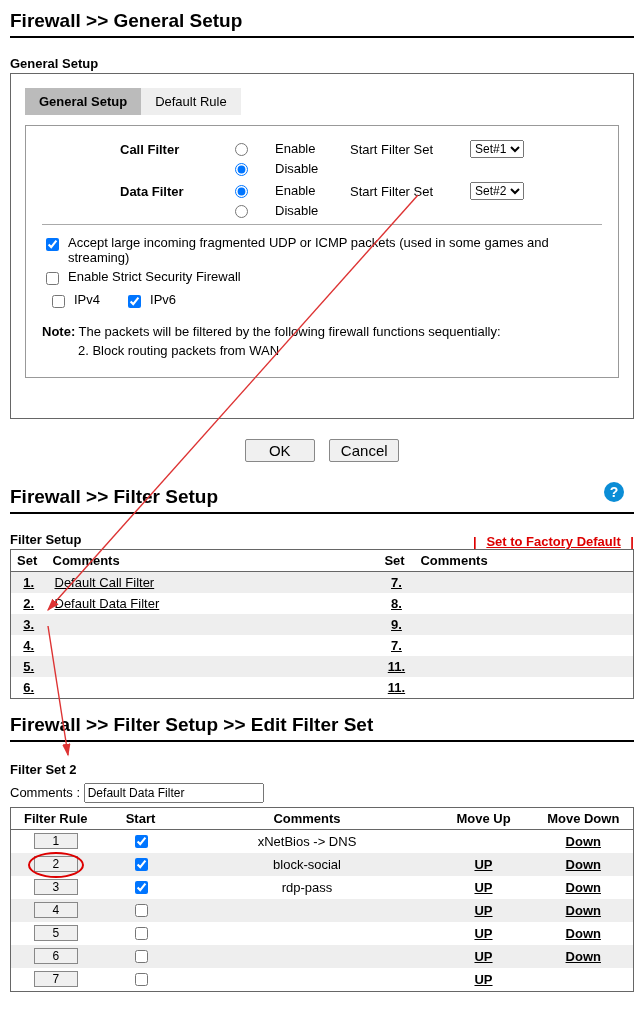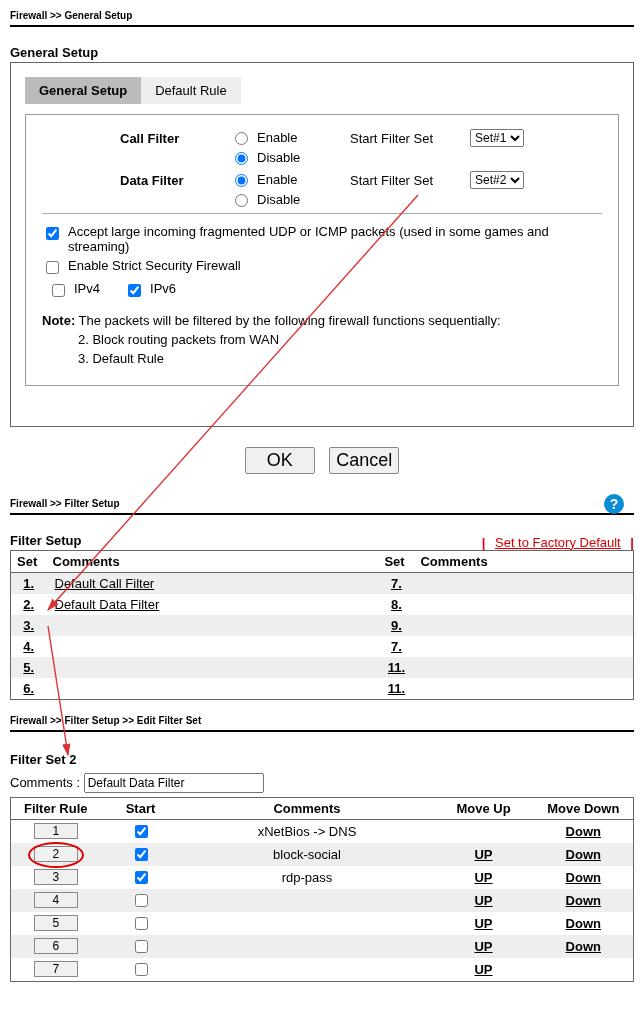--- a/index.html
+++ b/index.html
@@ -5,21 +5,21 @@
   * { box-sizing: border-box; }
   body {
     font-family: Arial, sans-serif;
     font-size: 13px;
     color: #000;
     margin: 0;
     padding: 10px 10px 30px 10px;
     width: 644px;
     background: #fff;
   }
-  .breadcrumb { font-weight: bold; margin-bottom: 2px; font-size: 10px; }
+  .breadcrumb { font-weight: bold; margin-bottom: 2px; font-size: 19px; }
   .bc-sep { font-weight: bold; }
   hr.sep { border: none; border-top: 2px solid #000; margin: 4px 0 18px 0; }
   hr.gray { border: none; border-top: 1px solid #aaa; margin: 6px 0 10px 0; }
   .section-title { font-weight: bold; margin-bottom: 2px; }
   .panel {
     border: 1px solid #666;
     padding: 14px 14px 40px 14px;
     position: relative;
     margin-bottom: 10px;
   }
@@ -35,45 +35,45 @@
     font-weight: bold;
     color: #000;
   }
   .inner-border {
     border: 1px solid #999;
     padding: 14px 16px 16px 16px;
   }
   .filter-row { display:flex; align-items:flex-start; margin-bottom:6px;justify-content:center; }
   .filter-label { width:110px; font-weight: bold; padding-top:2px; }
   .filter-radios { width:120px; display:flex; flex-direction:column; gap:4px; }
-  .filter-radios label { display:flex; align-items:center; gap:6px; }
+  .filter-radios label { display:flex; align-items:center; gap:24px; }
   .filter-select-label { width:120px; padding-top:2px; }
   select { font-size:12px; }
   .notes-block { margin-top:12px; line-height:1.45; }
   .chk-line { display:flex; align-items:flex-start; gap:6px; margin-top:4px; }
   .btnrow { text-align:center; margin:20px 0 24px 0; }
   button.std {
     padding: 2px 0;
     width: 70px;
     font-family: inherit;
-    font-size: 18px;
+    font-size: 15px;
     background: #f0f0f0;
     border: 1px solid #888;
     border-radius: 2px;
     cursor:pointer;
   }
   .help-icon {
     position:absolute; right:10px; top:-4px;
     width:20px; height:20px; border-radius:50%;
     background:#0b8dd6; color:#fff; font-weight:bold;
     display:flex; align-items:center; justify-content:center;
     font-size:14px; cursor:pointer;
   }
   .fs-header-row { display:flex; justify-content:space-between; align-items:flex-end; }
-  .factory-link { color:#d00; text-decoration:underline; font-weight:normal; cursor:pointer; padding:0 6px; border-left:2px solid #d00; border-right:2px solid #d00;}
+  .factory-link { color:#d00; text-decoration:underline; font-weight:bold; cursor:pointer; padding:0 6px; border-left:2px solid #d00; border-right:2px solid #d00;}
   table.setlist { width:100%; border-collapse:collapse; border:1px solid #666; }
   table.setlist th { font-weight:bold; text-align:left; padding:3px 6px; background:#fff; border-bottom:1px solid #666;}
   table.setlist td { padding:3px 8px; text-align:center; }
   table.setlist tr.zebra td { background:#eee; }
   table.setlist td.setnum { text-align:center; width:36px; }
   table.setlist td.setnum a, table.rules .uline { text-decoration: underline; font-weight:bold; color:#000; cursor:pointer; }
   table.setlist td.comm { text-align:left;text-decoration:underline; }
   .red-pipe {color:#d00;font-weight:bold;}
   .filter-set-label { font-weight:bold; margin-top:20px; display:block;}
   .comments-row { margin:6px 0 4px 0;}
@@ -163,21 +163,20 @@
       <span style="width:12px;"></span>
       <input type="checkbox" checked="" style="">
       <span>IPv6</span>
     </div>
 
     <div class="notes-block">
       <b>Note:</b>
       <span>The packets will be filtered by the following firewall functions sequentially:</span>
       <div style="padding-left:36px;">
         <div>2. Block routing packets from WAN</div>
-        <div>3. Default Rule</div>
       </div>
     </div>
 
   </div>
 </div>
 
 <div class="btnrow">
   <button class="std">OK</button>
   &nbsp;&nbsp;
   <button class="std">Cancel</button>

